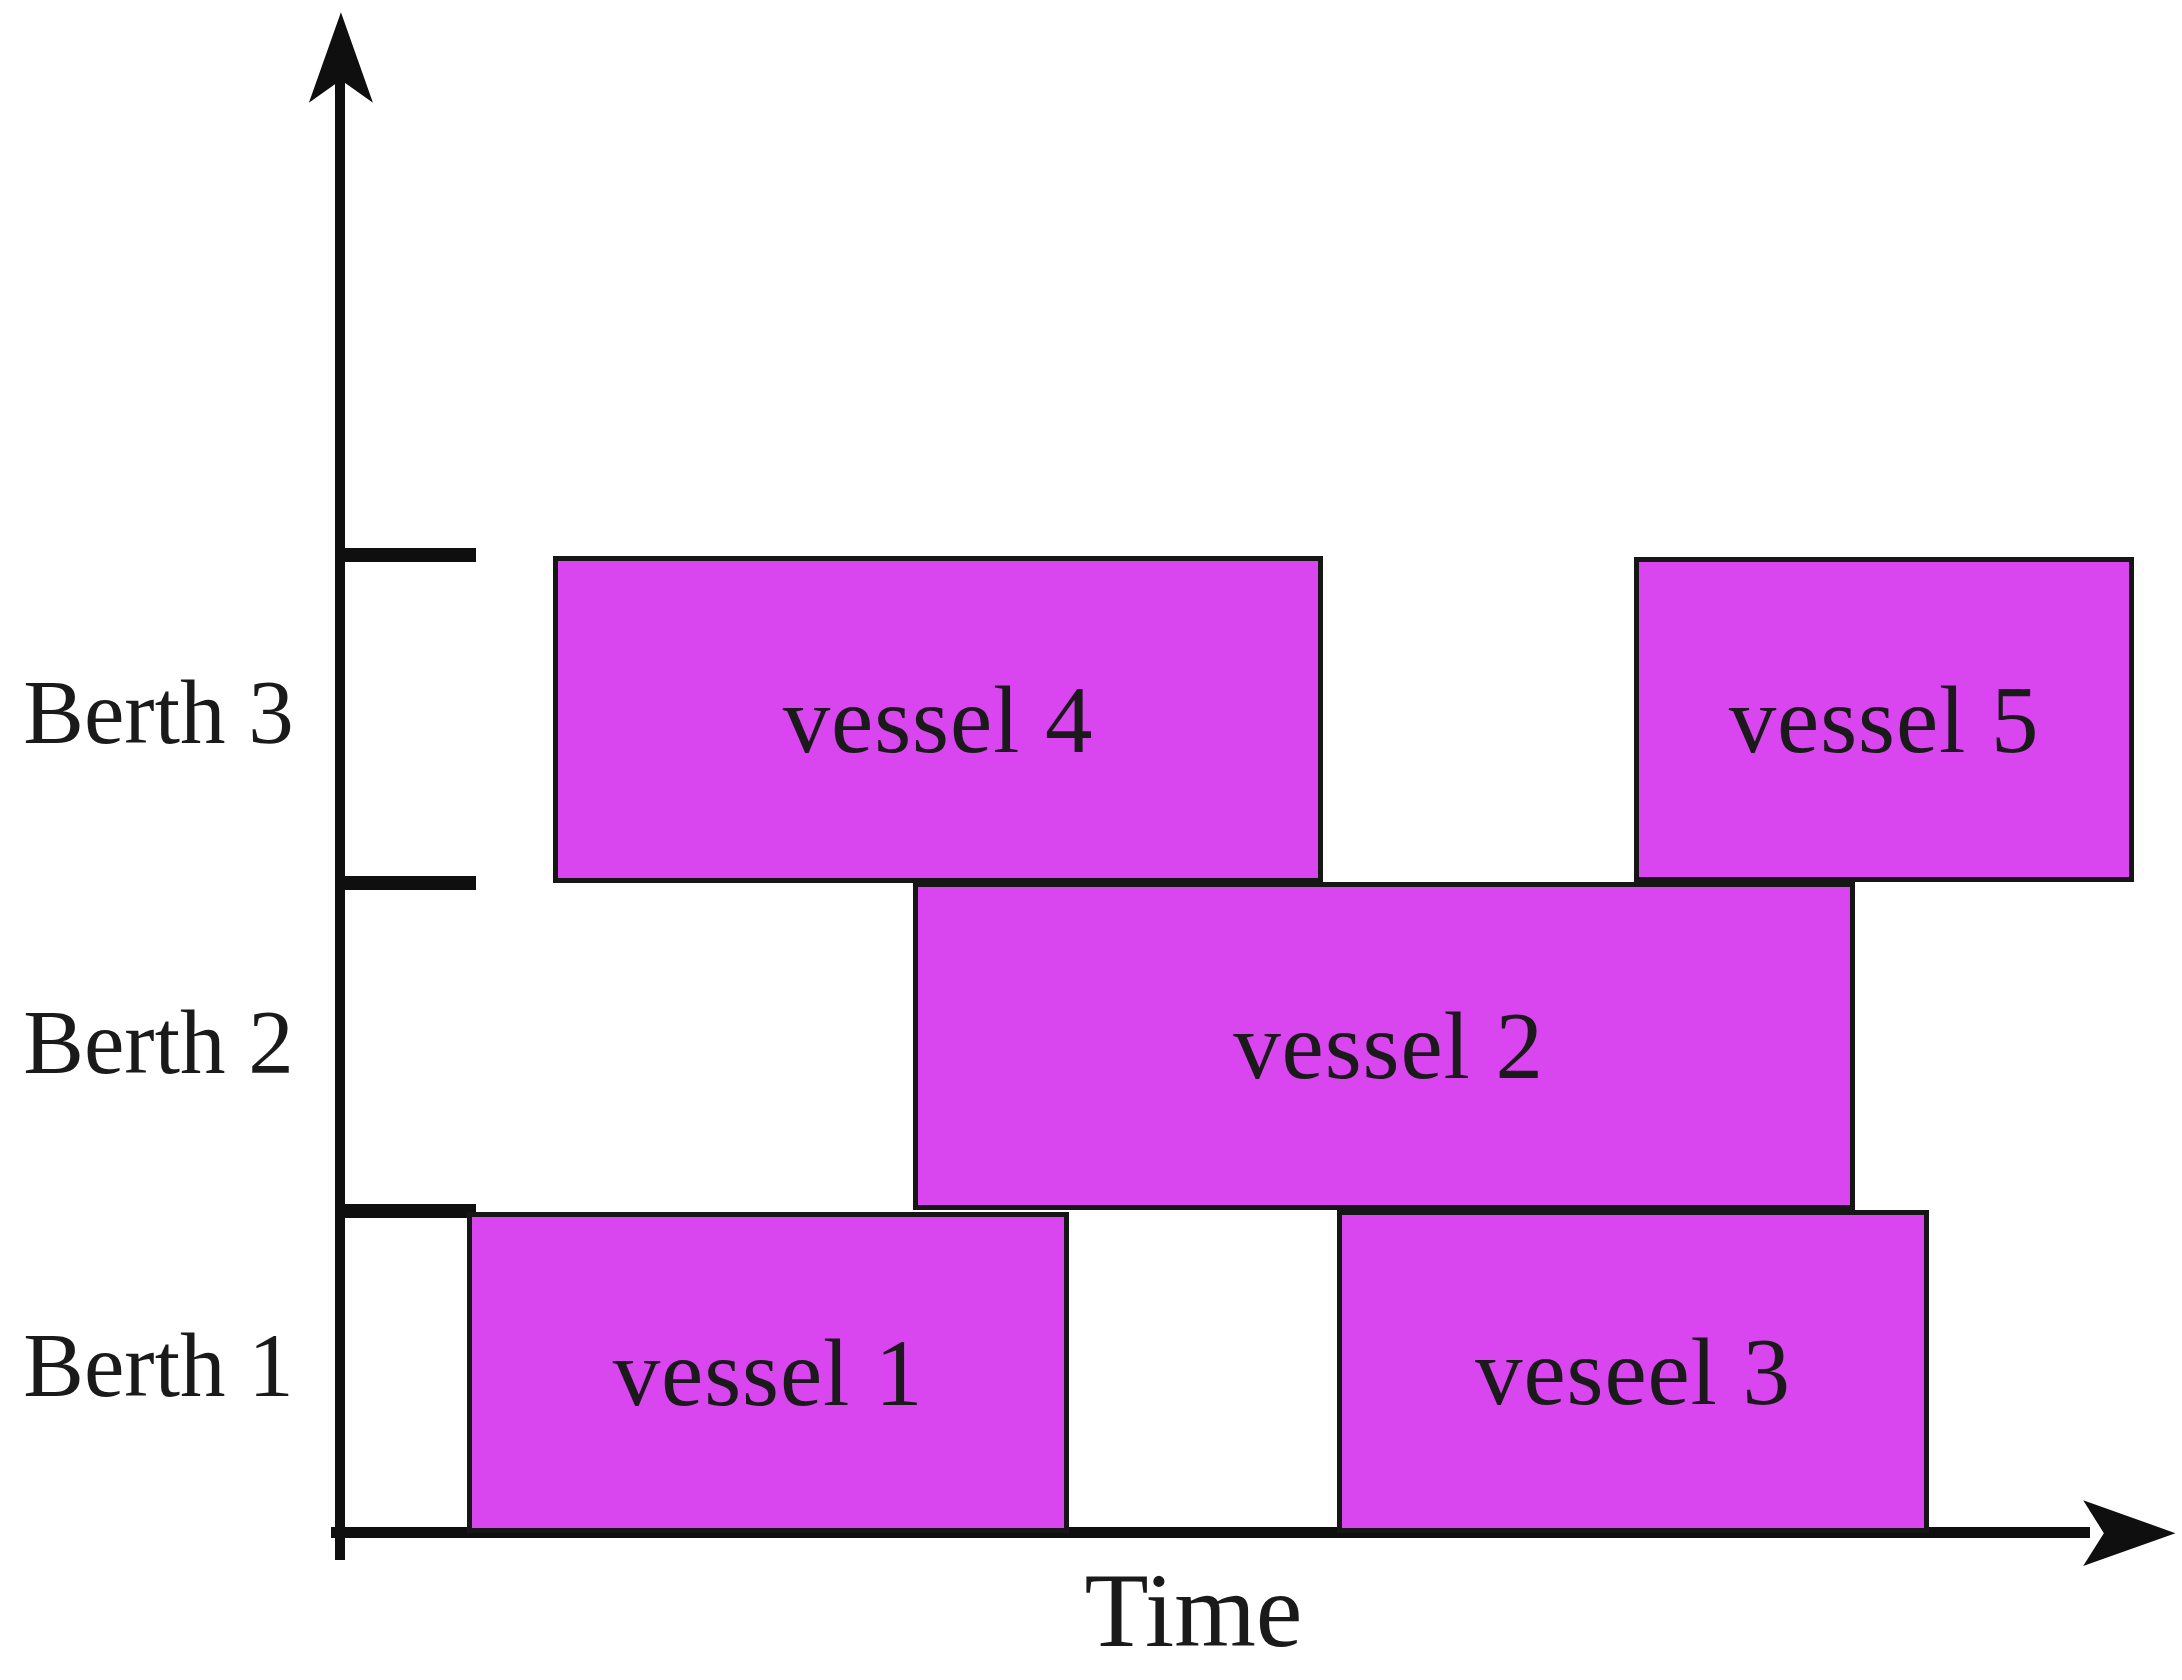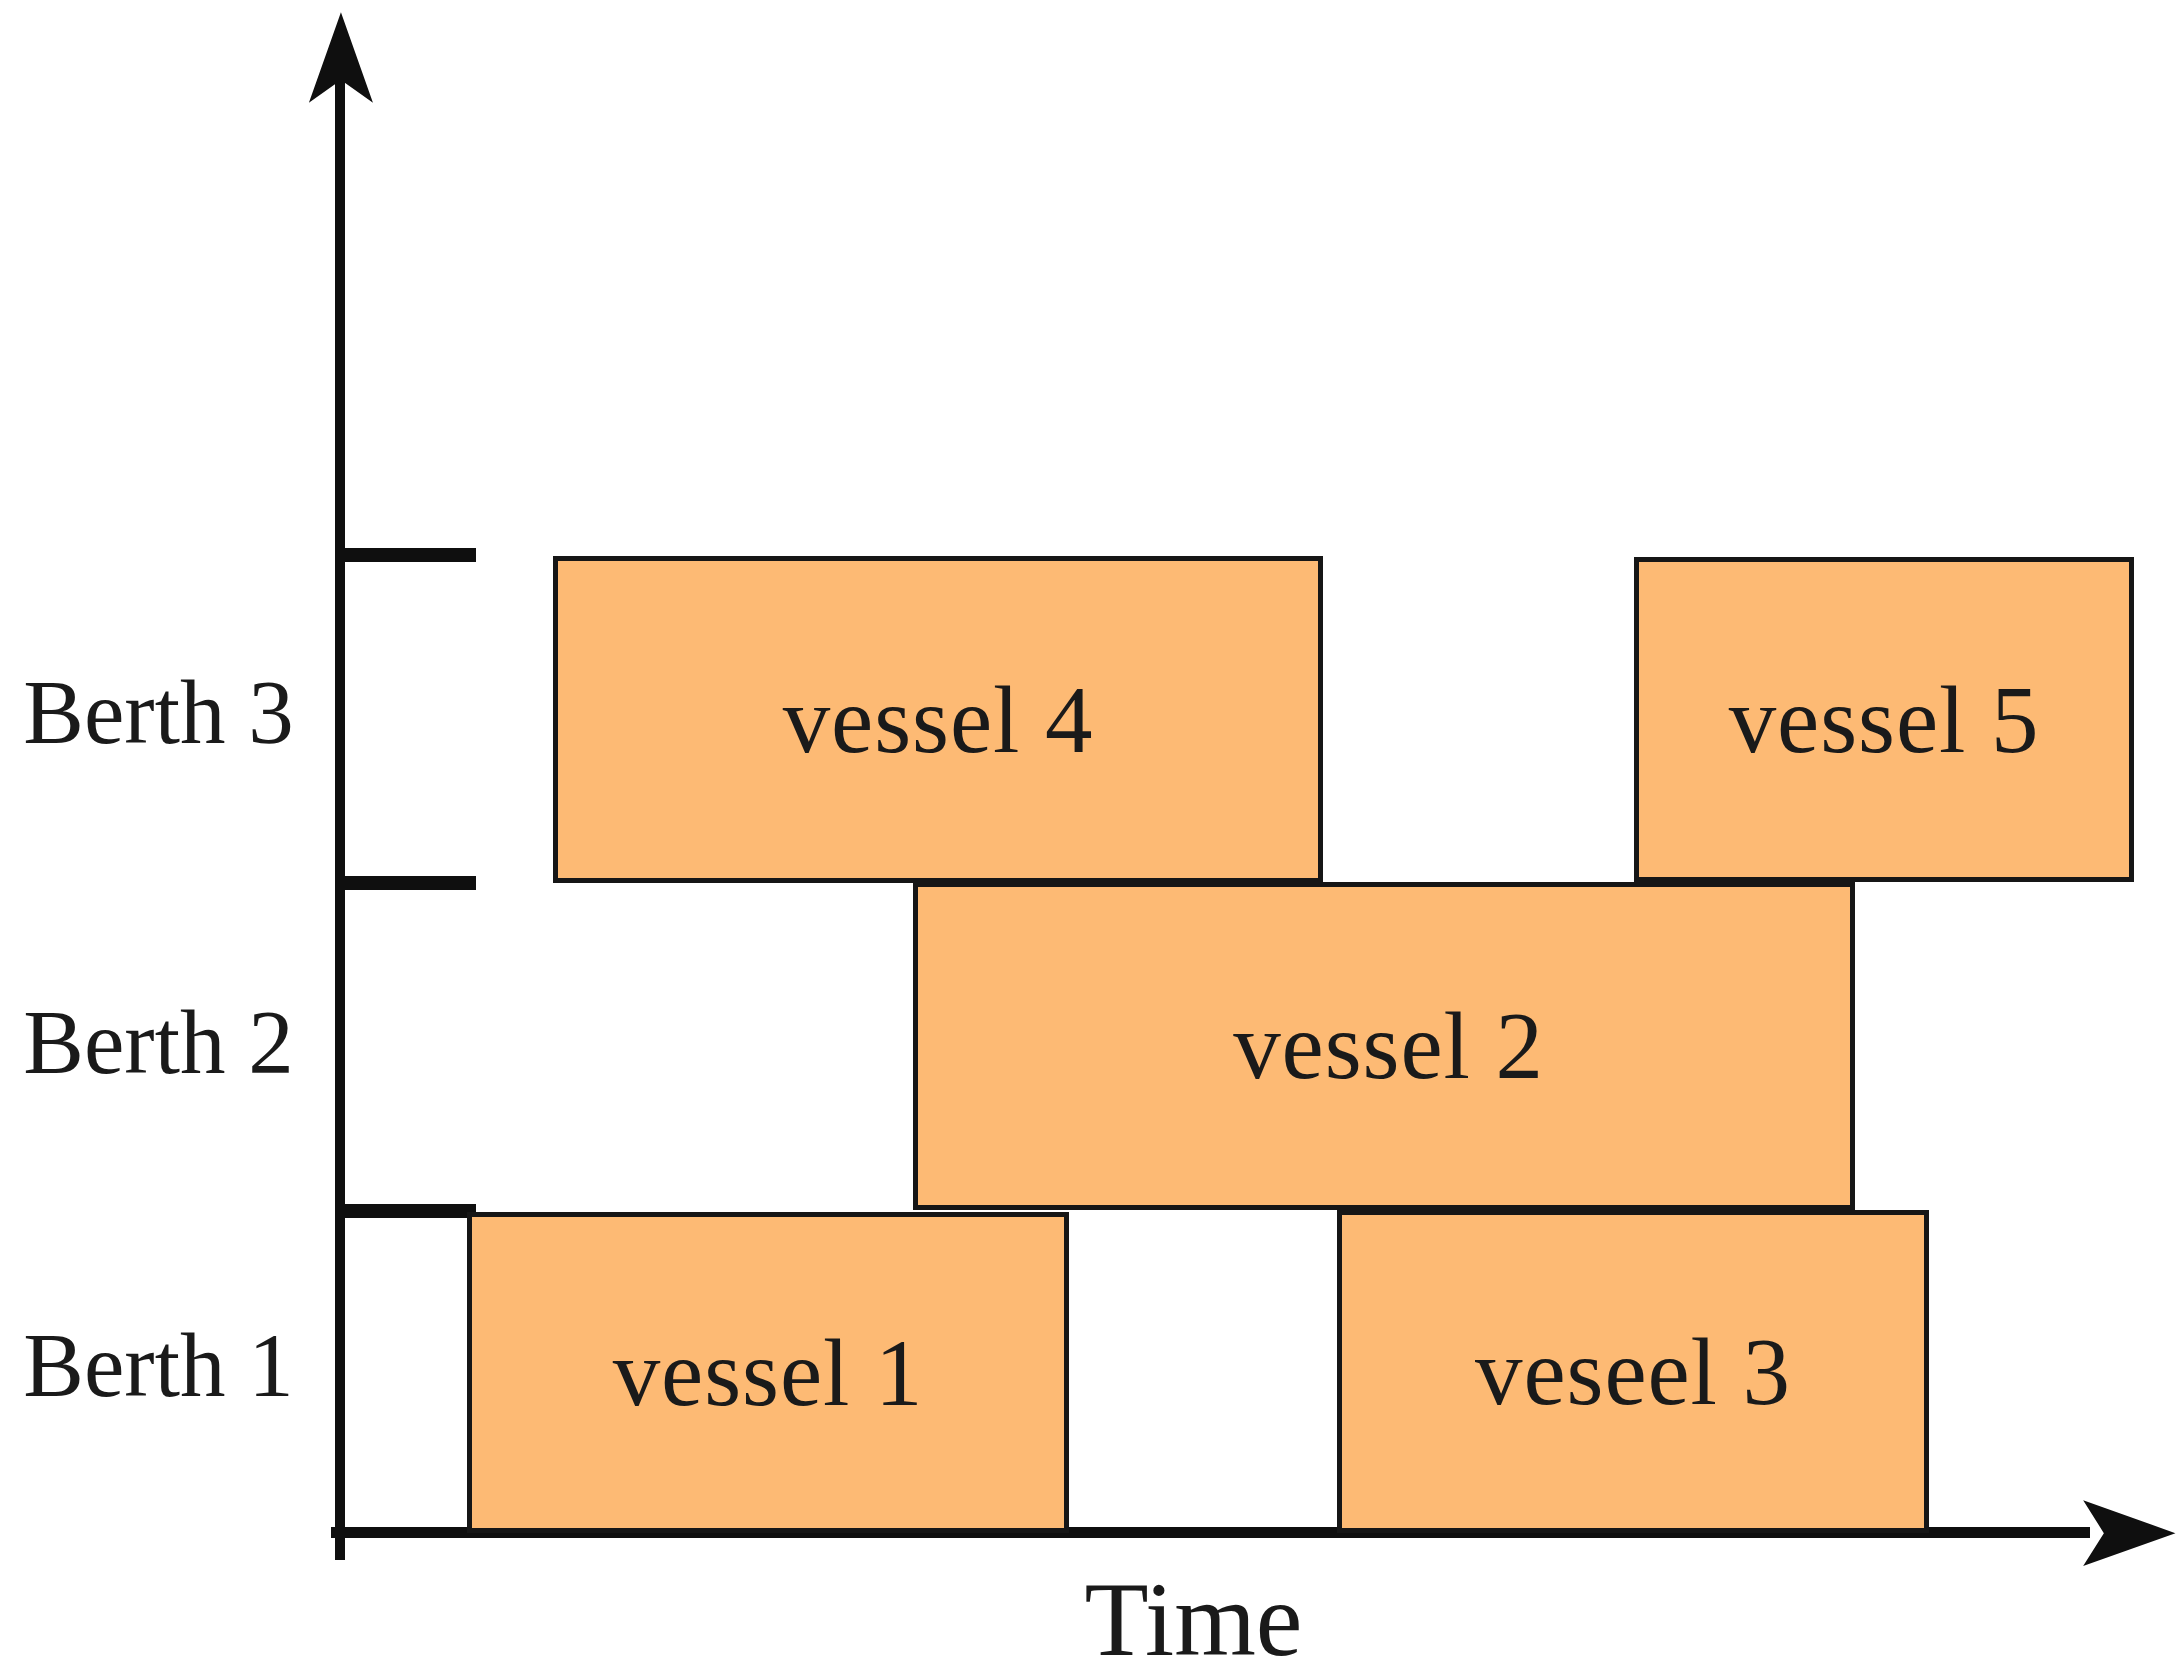--- a/index.html
+++ b/index.html
@@ -22,21 +22,21 @@
     position: absolute;
     background: #0f0f0f;
   }
   .tick {
     position: absolute;
     background: #0f0f0f;
   }
   .vessel-box {
     position: absolute;
     border: 5.6px solid #161616;
-    background: #fdba74;
+    background: #d946ef;
     display: flex;
     align-items: center;
     justify-content: center;
   }
   .vessel-label {
     font-size: 95px;
     color: #1a1a1a;
     letter-spacing: 0.9px;
     white-space: nowrap;
   }
@@ -98,15 +98,15 @@
       <div class="vessel-box" style="left: 1337px; top: 1210px; width: 592px; height: 323px;">
         <span class="vessel-label">veseel 3</span>
       </div>
     </div>
   <div id="berths">
       <div class="berth-label" style="left: -77px; top: 660px;">Berth 3</div>
       <div class="berth-label" style="left: -77px; top: 990px;">Berth 2</div>
       <div class="berth-label" style="left: -77px; top: 1313px;">Berth 1</div>
     </div>
 
-  <div id="time-label" class="time-label" style="left: 911px; top: 1550px; margin-top: 9px;">Time</div>
+  <div id="time-label" class="time-label" style="left: 911px; top: 1550px;">Time</div>
 </div>
 
 
 </body></html>

